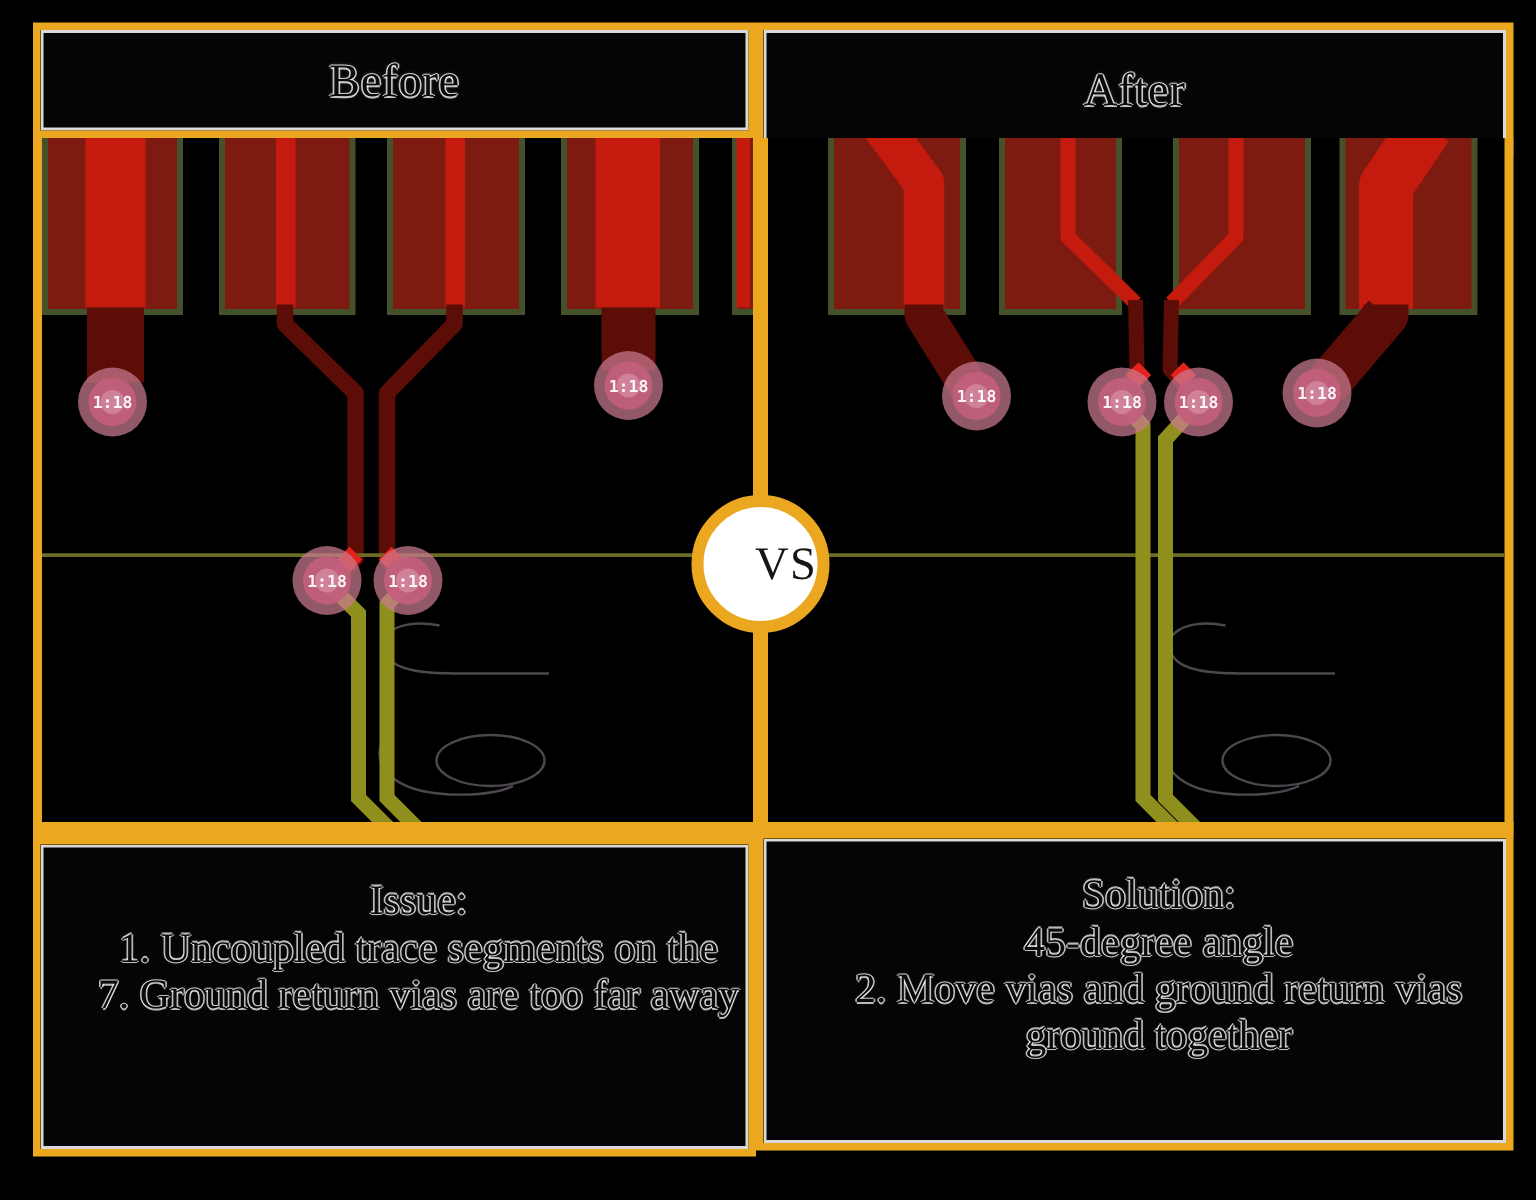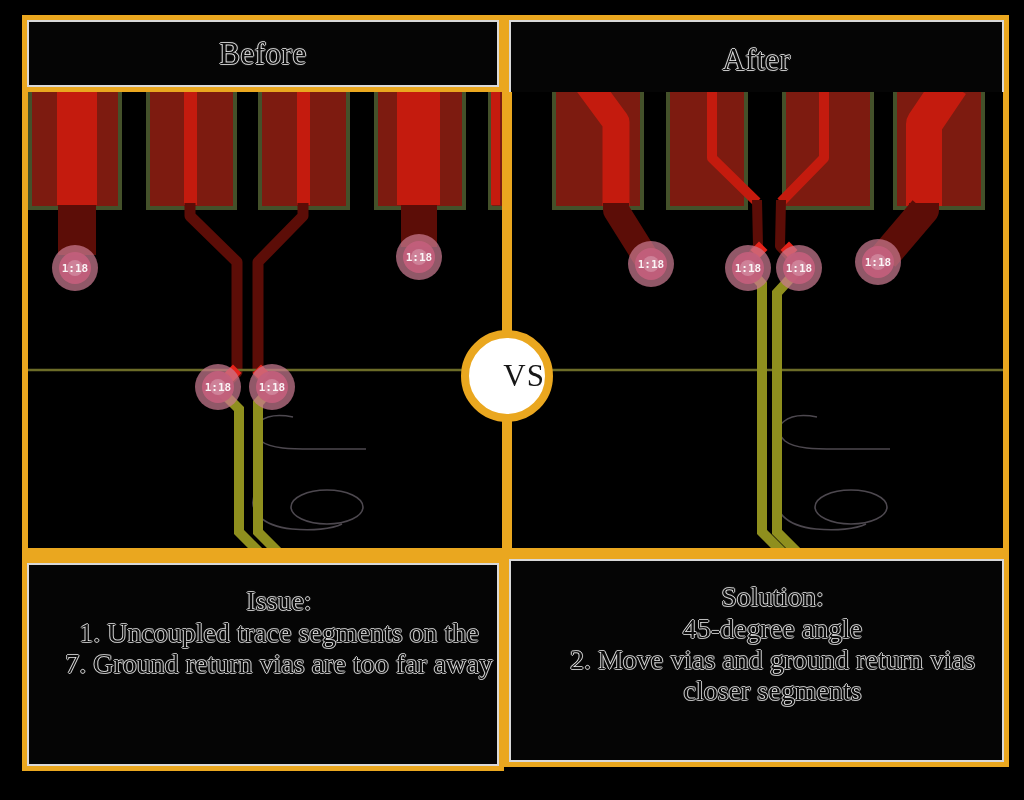--- a/index.html
+++ b/index.html
@@ -204,14 +204,14 @@
 <div class="box txtbox" id="issue-box">
   <div class="ttl">Issue:</div>
   <div class="ln">1. Uncoupled trace segments on the</div>
   <div class="ln">7. Ground return vias are too far away</div>
 </div>
 
 <div class="box txtbox" id="solution-box">
   <div class="ttl">Solution:</div>
   <div class="ln">45-degree angle</div>
   <div class="ln">2. Move vias and ground return vias</div>
-  <div class="ln">closer segments</div>
+  <div class="ln">ground together</div>
 </div>
 
 </body></html>

